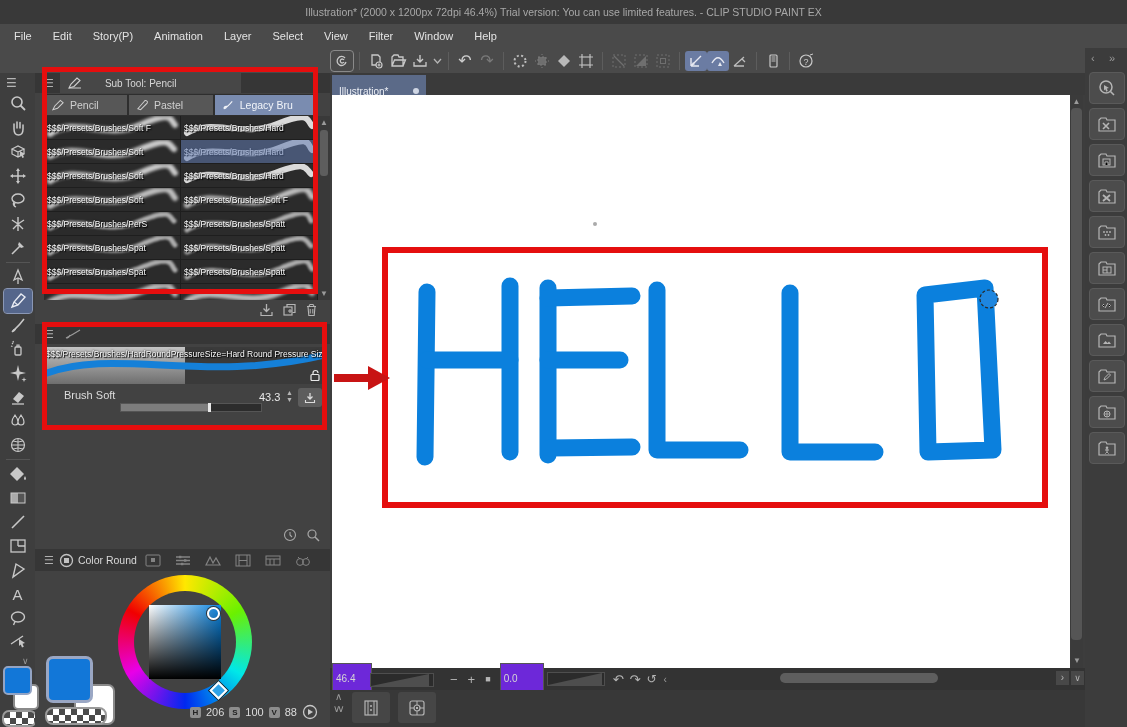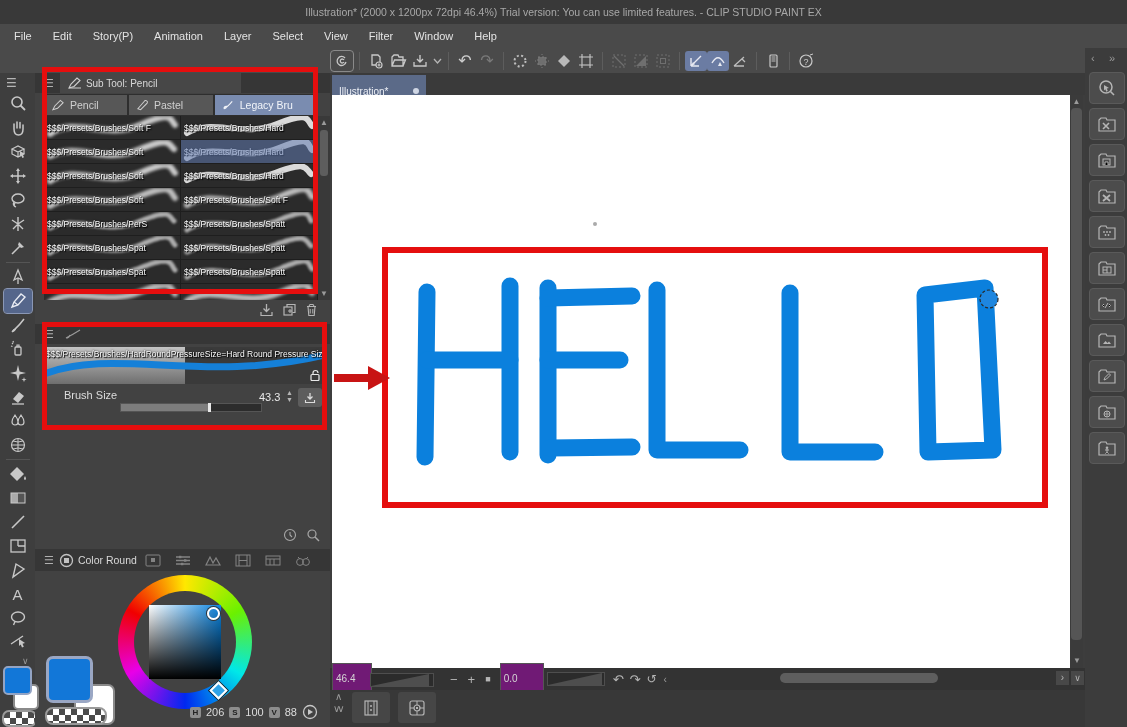--- a/index.html
+++ b/index.html
@@ -8,31 +8,31 @@
        -webkit-font-smoothing:antialiased}
   .abs{position:absolute}
   .row{display:flex;align-items:center}
   svg{display:block}
   .tbtn{width:22px;height:20px;display:flex;align-items:center;justify-content:center;border-radius:3px}
   .tbtn.active{background:#6b7ca3}
   .vdiv{width:1px;height:18px;background:#5d5d5d;margin:0 5px}
   .tool{width:28px;height:24px;display:flex;align-items:center;justify-content:center;border-radius:3px}
   .tool.selected{background:#55668b;outline:1px solid #8a97b5}
   .panel-head{height:20px;background:#363636;display:flex;align-items:center}
-  .ptab{height:20px;background:#474747;display:flex;align-items:center;padding:0 8px;font-size:10px;color:#d8d8d8;gap:4px}
+  .ptab{height:20px;background:#474747;display:flex;align-items:center;padding:0 8px;font-size:10px;color:#d8d8d8;gap:23px}
   .subtab{height:22px;display:flex;align-items:center;justify-content:flex-start;gap:5px;background:#575757;
           border:1px solid #2e2e2e;font-size:10.5px;color:#d0d0d0;padding-left:7px;box-sizing:border-box}
   .subtab.sel{background:#7a8cb0;color:#f2f5fa}
   .bcell{position:relative;width:137px;height:24px;background:#2b2b2b;border-right:1px solid #1e1e1e;border-bottom:1px solid #1e1e1e;box-sizing:border-box;overflow:hidden}
   .bcell .nm{position:absolute;left:3px;top:7px;font-size:8.5px;color:#fff;white-space:nowrap;
              text-shadow:0 0 2px #000,1px 1px 1px #000}
   .bcell.sel::after{content:"";position:absolute;inset:0;background:rgba(96,122,176,.55)}
   .redbox{position:absolute;border:5px solid #e50e0e;box-sizing:border-box;pointer-events:none;z-index:40}
   .checker{background:repeating-conic-gradient(#ffffff 0 25%, #4a4a4a 0 50%);background-size:12px 12px}
-  .sb-field{background:#701a75;border:1px solid #555;color:#d5d5d5;font-size:10px;padding:8px 3px;height:14px;line-height:14px}
+  .sb-field{background:#6d28d9;border:1px solid #555;color:#d5d5d5;font-size:10px;padding:8px 3px;height:14px;line-height:14px}
   .ramp{width:0;height:0;border-bottom:12px solid #4e4e4e;border-left:58px solid transparent}
   .mat-btn{position:absolute;left:4px;width:34px;height:30px;background:#4c4c4c;border:1px solid #5a5a5a;border-radius:4px;
            display:flex;align-items:center;justify-content:center}
   .hsvbox{width:11px;height:11px;background:#8d8d8d;color:#222;font-size:8px;font-weight:bold;
           display:inline-flex;align-items:center;justify-content:center;border-radius:2px}
   .scroll-arrow{color:#9a9a9a;font-size:8px;line-height:10px;text-align:center}
 </style>
 </head>
 <body>
 
@@ -475,21 +475,21 @@
       <path d="M0,27 C70,0 160,37 281,8" stroke="#1580d8" stroke-width="7" fill="none"></path>
     </svg>
   <span class="abs" style="left:2px;top:2px;font-size:8.5px;color:#fff;white-space:nowrap;text-shadow:0 0 2px #000,1px 1px 1px #000">$$$/Presets/Brushes/HardRoundPressureSize=Hard Round Pressure Size</span>
   <svg class="abs" width="12" height="12" viewBox="0 0 12 12" style="right:4px;bottom:3px">
       <rect x="2" y="5.5" width="8" height="6" rx="1" stroke="#e8e8e8" fill="none" stroke-width="1.2"></rect>
       <path d="M4,5.5 V4 a2.5,2.5 0 0 1 5,0" stroke="#e8e8e8" fill="none" stroke-width="1.2"></path>
     </svg>
 </div>
 
 <div class="abs" style="left:44px;top:388px;width:281px;height:28px">
-  <span class="abs" style="left:20px;top:1px;font-size:11px;color:#dcdcdc">Brush Size</span>
+  <span class="abs" style="left:20px;top:1px;font-size:11px;color:#dcdcdc">Brush Soft</span>
   <div class="abs" style="left:76px;top:15px;width:140px;height:7px;background:#2c2c2c;border:1px solid #555">
     <div style="width:62%;height:100%;background:#7d7d7d"></div>
     <div class="abs" style="left:62%;top:-1px;width:3px;height:9px;background:#e8e8e8"></div>
   </div>
   <span class="abs" style="left:215px;top:3px;font-size:11px;color:#e8e8e8">43.3</span>
   <div class="abs" style="left:242px;top:1px;display:flex;flex-direction:column;color:#b5b5b5;font-size:7px;line-height:7px">
       <span>▲</span>
       <span>▼</span>
     </div>
   <div class="abs" style="left:254px;top:0;width:24px;height:19px;background:#5d5d5d;border-radius:3px;display:flex;align-items:center;justify-content:center">

